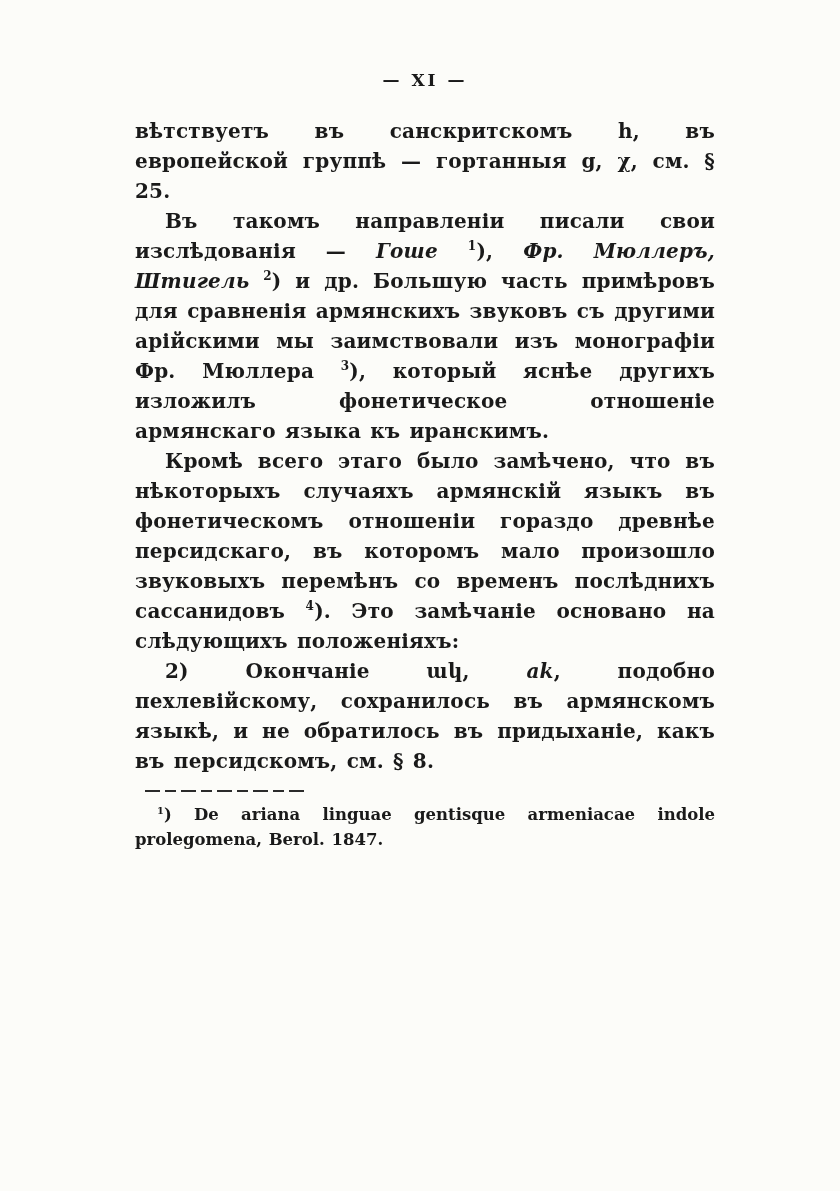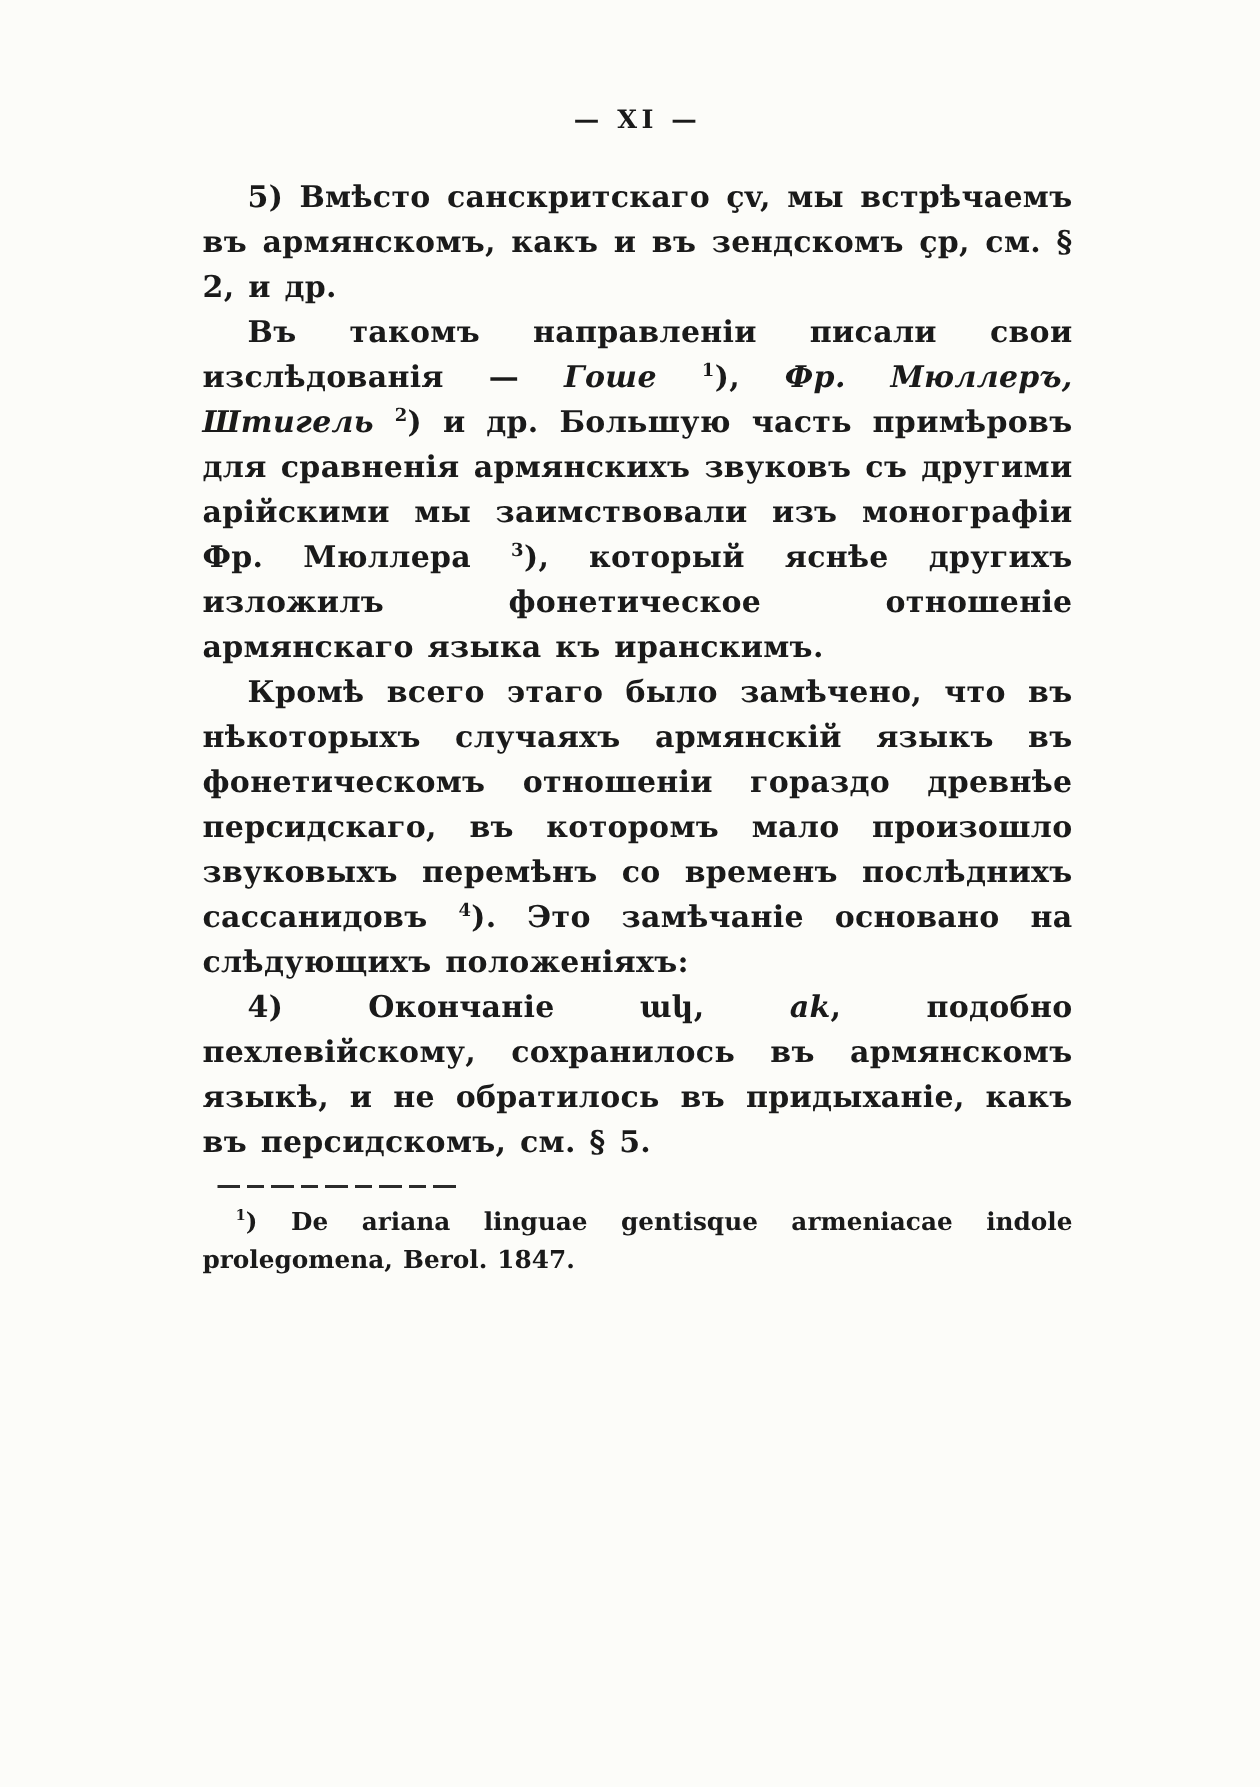--- a/index.html
+++ b/index.html
@@ -65,23 +65,23 @@
     text-indent: 22px;
   }
 </style>
 </head>
 <body>
 
 <div class="page">
   <div class="content">
     <div class="page-header">— XI —</div>
     <div class="body-text">
-        <p class="para indent"><span>5) Вмѣсто санскритскаго çv, мы встрѣчаемъ въ армянскомъ, какъ и въ зендскомъ çp, см. § 2, и др.</span></p>
+        <p class="para"><span>вѣтствуетъ въ санскритскомъ h, въ европейской группѣ — гортанныя g, χ, см. § 25.</span></p>
         <p class="para indent"><span>Въ такомъ направленіи писали свои изслѣдованія — </span><span class="it">Гоше</span><span> </span><sup>1</sup><span>), </span><span class="it">Фр. Мюллеръ, Штигель</span><span> </span><sup>2</sup><span>) и др. Большую часть примѣровъ для сравненія армянскихъ звуковъ съ другими арійскими мы заимствовали изъ монографіи Фр. Мюллера </span><sup>3</sup><span>), который яснѣе другихъ изложилъ фонетическое отношеніе армянскаго языка къ иранскимъ.</span></p>
         <p class="para indent"><span>Кромѣ всего этаго было замѣчено, что въ нѣкоторыхъ случаяхъ армянскій языкъ въ фонетическомъ отношеніи гораздо древнѣе персидскаго, въ которомъ мало произошло звуковыхъ перемѣнъ со временъ послѣднихъ сассанидовъ </span><sup>4</sup><span>). Это замѣчаніе основано на слѣдующихъ положеніяхъ:</span></p>
-        <p class="para indent"><span>4) Окончаніе ակ, </span><span class="it">ak</span><span>, подобно пехлевійскому, сохранилось въ армянскомъ языкѣ, и не обратилось въ придыханіе, какъ въ персидскомъ, см. § 5.</span></p>
+        <p class="para indent"><span>2) Окончаніе ակ, </span><span class="it">ak</span><span>, подобно пехлевійскому, сохранилось въ армянскомъ языкѣ, и не обратилось въ придыханіе, какъ въ персидскомъ, см. § 8.</span></p>
       </div>
     <div class="fn-rule"></div>
     <div class="footnotes">
         <p class="fn"><sup>1</sup><span>) De ariana linguae gentisque armeniacae indole prolegomena, Berol. 1847.</span></p>
       </div>
   </div>
 </div>
 
 </body></html>

